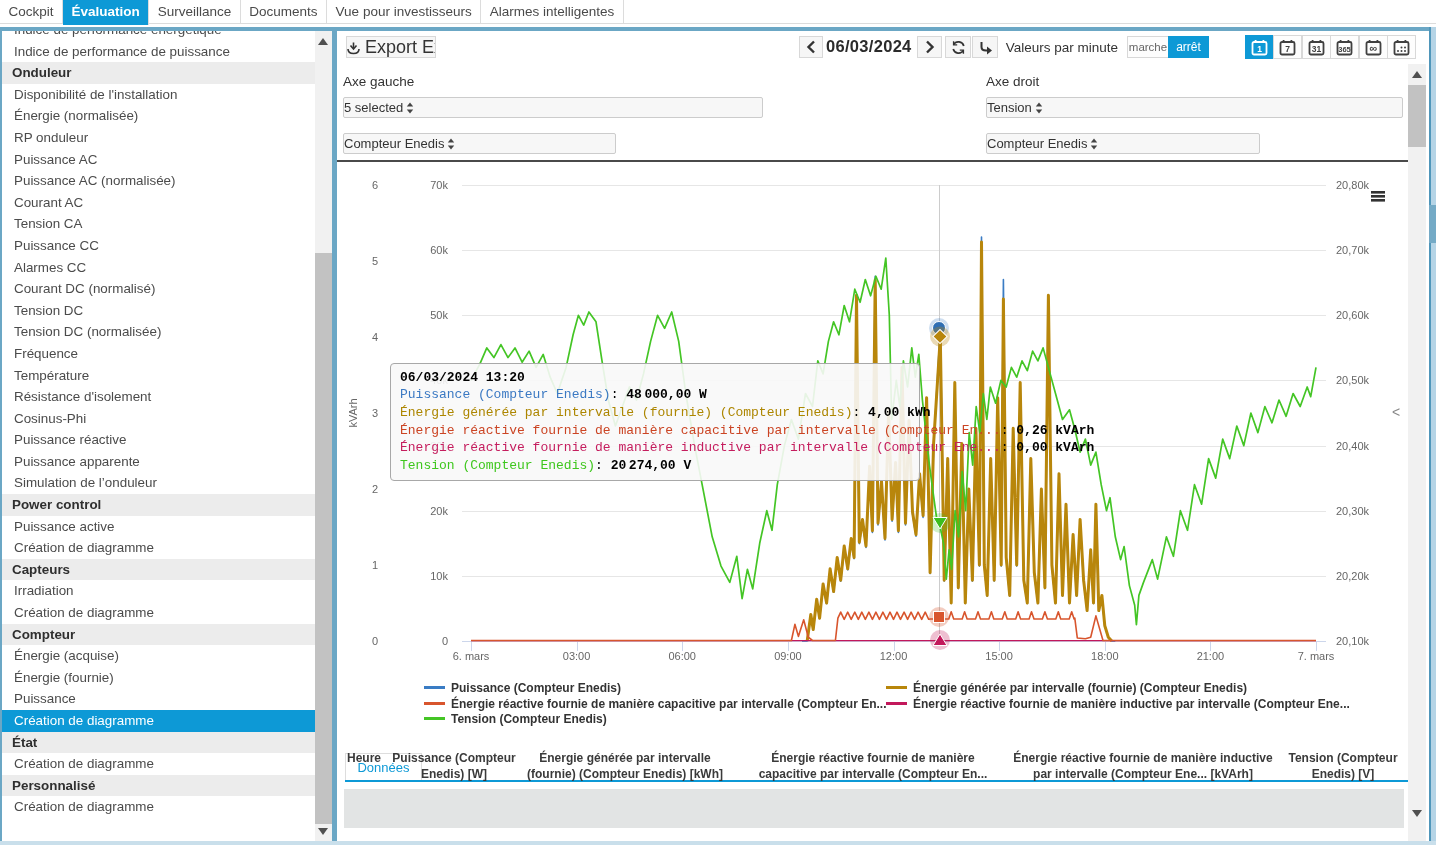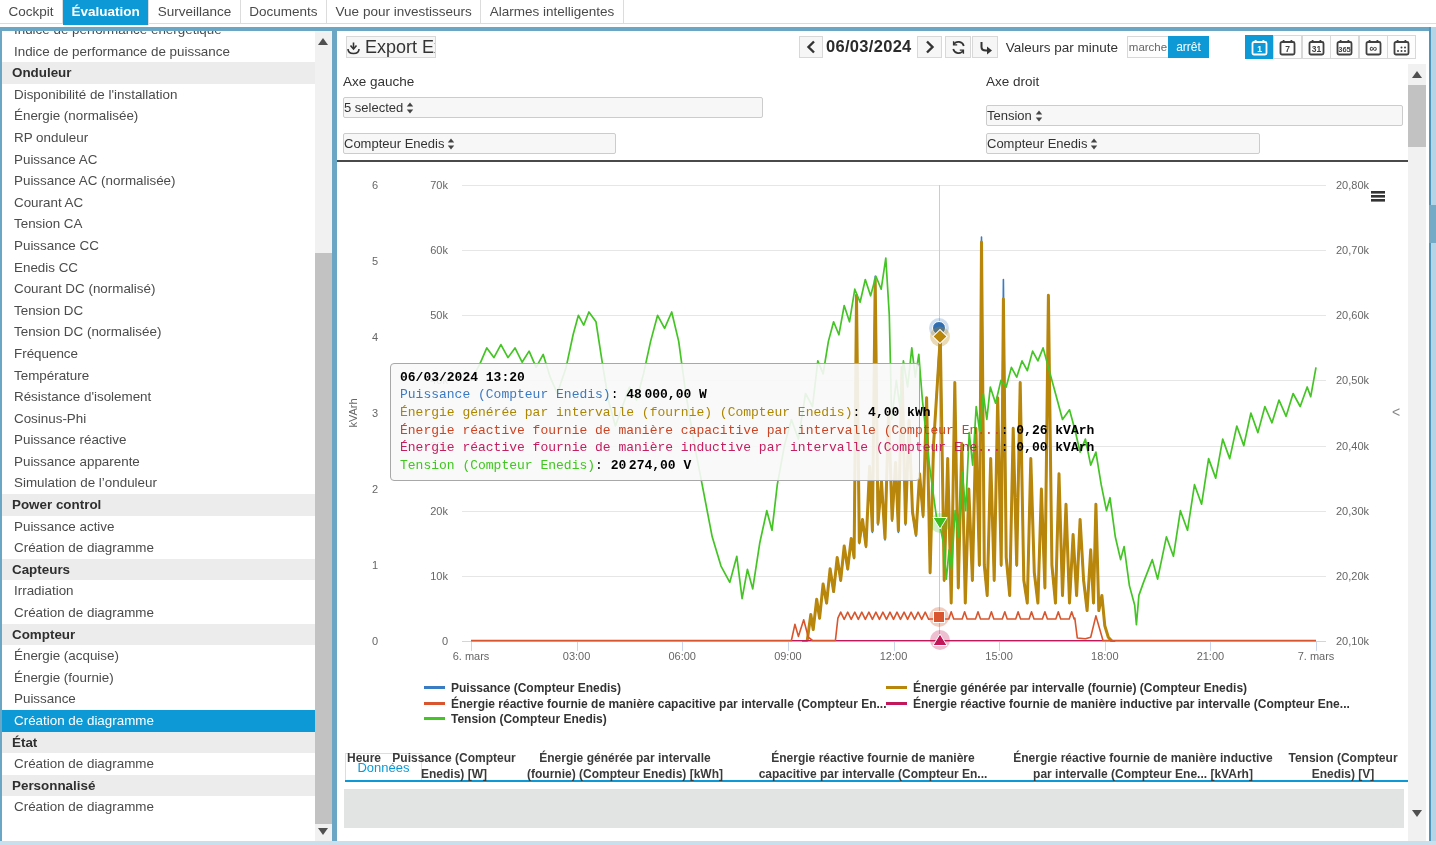--- a/index.html
+++ b/index.html
@@ -73,21 +73,21 @@
 <div class="sit">Indice de performance de puissance</div>
 <div class="sit hd">Onduleur</div>
 <div class="sit">Disponibilité de l'installation</div>
 <div class="sit">Énergie (normalisée)</div>
 <div class="sit">RP onduleur</div>
 <div class="sit">Puissance AC</div>
 <div class="sit">Puissance AC (normalisée)</div>
 <div class="sit">Courant AC</div>
 <div class="sit">Tension CA</div>
 <div class="sit">Puissance CC</div>
-<div class="sit">Enedis CC</div>
+<div class="sit">Alarmes CC</div>
 <div class="sit">Courant DC (normalisé)</div>
 <div class="sit">Tension DC</div>
 <div class="sit">Tension DC (normalisée)</div>
 <div class="sit">Fréquence</div>
 <div class="sit">Température</div>
 <div class="sit">Résistance d'isolement</div>
 <div class="sit">Cosinus-Phi</div>
 <div class="sit">Puissance réactive</div>
 <div class="sit">Puissance apparente</div>
 <div class="sit">Simulation de l’onduleur</div>
@@ -181,21 +181,21 @@
 <div class="abs" style="left:343px;top:74px;font-size:13.5px;color:#333">Axe gauche</div>
 <div class="abs" style="left:986px;top:74px;font-size:13.5px;color:#333">Axe droit</div>
 <div class="sel" style="left:343px;top:97px;width:420px;height:21px;line-height:19px;padding-right:6px">5 selected<svg width="8" height="12" viewBox="0 0 8 12" style="vertical-align:-2px;margin-left:3px">
       <path d="M4,0.5 L7.2,4.4 L0.8,4.4 Z" fill="#444"></path>
       <path d="M4,11.5 L7.2,7.6 L0.8,7.6 Z" fill="#444"></path>
     </svg></div>
 <div class="sel" style="left:343px;top:133px;width:273px;height:21px;line-height:19px;padding-right:6px">Compteur Enedis<svg width="8" height="12" viewBox="0 0 8 12" style="vertical-align:-2px;margin-left:3px">
       <path d="M4,0.5 L7.2,4.4 L0.8,4.4 Z" fill="#444"></path>
       <path d="M4,11.5 L7.2,7.6 L0.8,7.6 Z" fill="#444"></path>
     </svg></div>
-<div class="sel" style="left:986px;top:105px;width:417px;height:21px;line-height:19px;padding-right:6px">Tension<svg width="8" height="12" viewBox="0 0 8 12" style="vertical-align:-2px;margin-left:3px">
+<div class="sel" style="left:986px;top:97px;width:417px;height:21px;line-height:19px;padding-right:6px">Tension<svg width="8" height="12" viewBox="0 0 8 12" style="vertical-align:-2px;margin-left:3px">
       <path d="M4,0.5 L7.2,4.4 L0.8,4.4 Z" fill="#444"></path>
       <path d="M4,11.5 L7.2,7.6 L0.8,7.6 Z" fill="#444"></path>
     </svg></div>
 <div class="sel" style="left:986px;top:133px;width:274px;height:21px;line-height:19px;padding-right:6px">Compteur Enedis<svg width="8" height="12" viewBox="0 0 8 12" style="vertical-align:-2px;margin-left:3px">
       <path d="M4,0.5 L7.2,4.4 L0.8,4.4 Z" fill="#444"></path>
       <path d="M4,11.5 L7.2,7.6 L0.8,7.6 Z" fill="#444"></path>
     </svg></div>
 <div class="darkline"></div>
 <svg width="1071" height="582" viewBox="337 163 1071 582" style="position:absolute;left:337px;top:163px" font-family="Liberation Sans, sans-serif">
 <line x1="462" y1="185.5" x2="1326" y2="185.5" stroke="#e6e6e6" stroke-width="1"></line>

